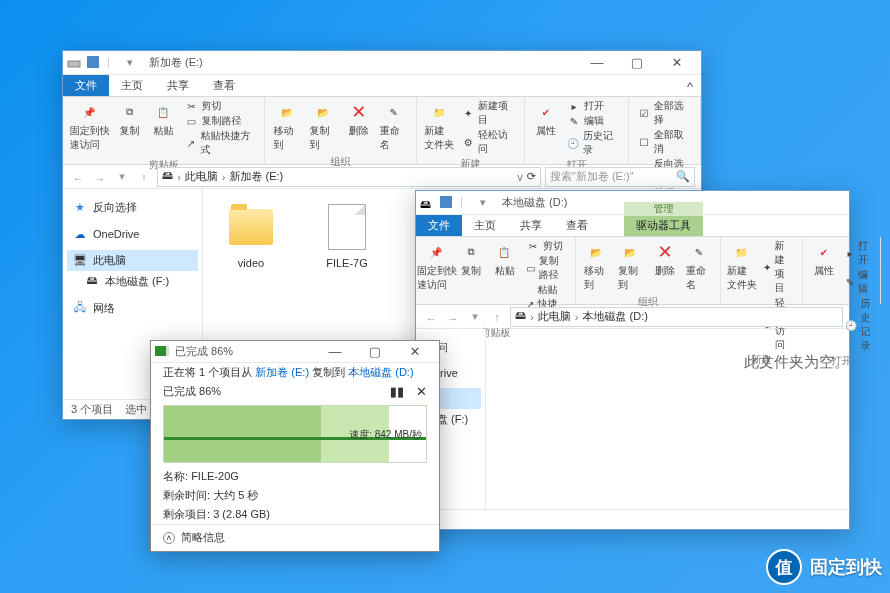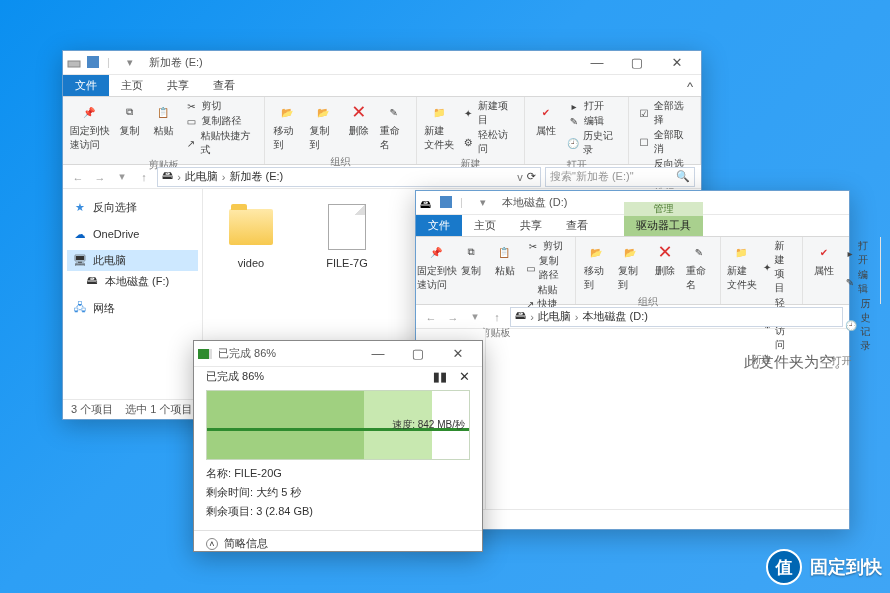--- a/index.html
+++ b/index.html
@@ -50,21 +50,21 @@
   .file-item.sel { color:#000; }
   .folder-ic { width: 44px; height: 36px; background: linear-gradient(#ffe9a8,#f7c94f); border-radius: 2px; position:relative;}
   .folder-ic::before { content:""; position:absolute; top:-5px; left:2px; width:16px; height:6px; background:#f7c94f; border-radius:2px 2px 0 0;}
   .doc-ic { width: 38px; height: 46px; background:#fff; border:1px solid #aaa; position:relative;}
   .doc-ic::before { content:""; position:absolute; top:0; right:0; width:10px; height:10px; background:linear-gradient(135deg,#fff 50%,#ddd 50%);}
   .statusbar { height: 20px; border-top: 1px solid #e8e8e8; display: flex; align-items: center; padding: 0 8px; font-size: 11px; color: #555; gap: 12px; background:#fff;}
   .statusbar .spacer { flex:1;}
   .empty-content { flex:1; display:flex; align-items:flex-start; justify-content:flex-end; padding-top:24px; color:#666; font-size:15px; }
 
   
-  .copydlg { position:absolute; left:150px; top:340px; width:290px; height:212px; background:#fff; border:1px solid #888; box-shadow:0 6px 24px rgba(0,0,0,.3); display:flex; flex-direction:column; margin-left:43px;}
+  .copydlg { position:absolute; left:150px; top:340px; width:290px; height:212px; background:#fff; border:1px solid #888; box-shadow:0 6px 24px rgba(0,0,0,.3); display:flex; flex-direction:column; padding-bottom:6px;}
   .copydlg .titlebar { height:26px;}
   .copydlg .line { font-size:11px; color:#333; padding: 2px 12px;}
   .copydlg .line a { color:#0066cc; text-decoration:none;}
   .copydlg .ctrl { display:flex; gap:12px; color:#333; font-size:13px;}
   .graph { margin: 4px 12px; height: 70px; border:1px solid #c8d8c0; background: linear-gradient(to right, #a0d080 0%, #a0d080 60%, #c8e8b0 60%, #c8e8b0 86%, #fff 86%, #fff 100%); position:relative;}
   .graph .speed { position:absolute; right:4px; top:40%; font-size:10px; color:#333;}
   .graph .baseline { position:absolute; left:0; right:0; top:55%; height:3px; background:#2e8b2e;}
   .copydlg .brief { margin-top:auto; border-top:1px solid #e0e0e0; padding:5px 12px 0; display:flex; align-items:center; gap:6px; font-size:11px; color:#333;}
   .copydlg .brief .chev { display:inline-block; width:12px; height:12px; border:1px solid #888; border-radius:50%; text-align:center; line-height:10px; font-size:9px;}
 
@@ -464,20 +464,23 @@
 <div class="copydlg">
   <div class="titlebar">
     <span style="width:14px;height:10px;background:linear-gradient(to right,#2e8b2e 80%,#ddd 80%);margin-right:6px"></span>
     <span class="title">已完成 86%</span>
     <div class="win-controls">
       <div class="win-btn">—</div>
       <div class="win-btn">▢</div>
       <div class="win-btn close">✕</div>
     </div>
   </div>
+  <div class="line">
+    <span>正在将 1 个项目从 </span><a>新加卷 (E:)</a><span> 复制到 </span><a>本地磁盘 (D:)</a>
+  </div>
   <div class="line" style="display:flex;align-items:center">
     <span>已完成 86%</span>
     <span style="flex:1"></span>
     <span class="ctrl">
       <span>▮▮</span>
       <span>✕</span>
     </span>
   </div>
   <div class="graph">
     <div class="baseline"></div>

